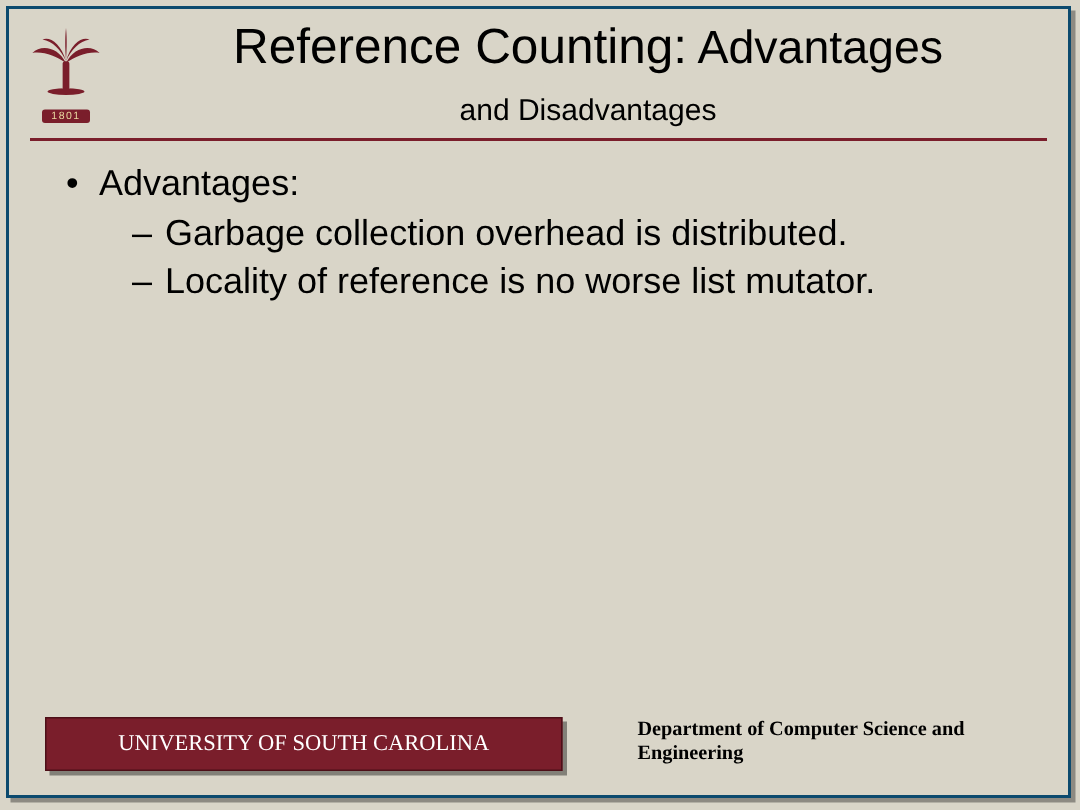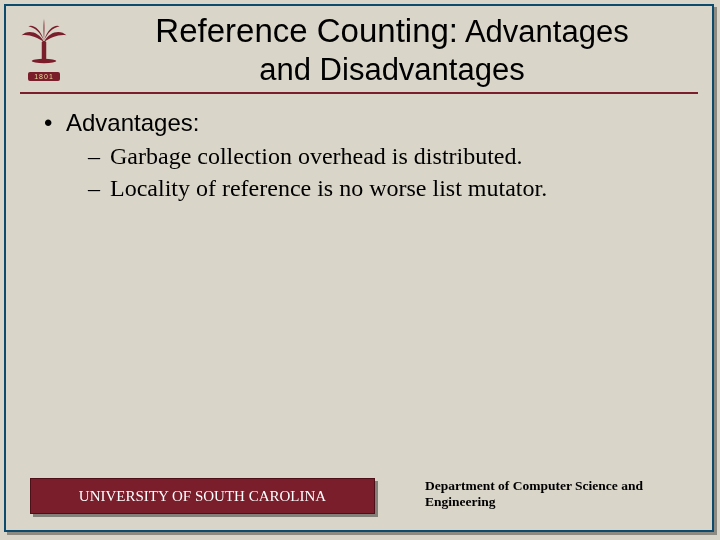--- a/index.html
+++ b/index.html
@@ -50,21 +50,21 @@
     font-size: 24px;
     color: #000;
     line-height: 1.28;
   }
   .bullet-l1 { padding-left: 22px; position: relative; margin-bottom: 2px; }
   .bullet-l1::before {
     content: "•";
     position: absolute; left: 0; top: 0;
     font-size: 24px;
   }
-  .bullet-l2 { padding-left: 66px; position: relative; margin-bottom: 2px; font-family: Liberation Serif, serif; }
+  .bullet-l2 { padding-left: 66px; position: relative; margin-bottom: 2px; }
   .bullet-l2::before {
     content: "–";
     position: absolute; left: 44px; top: 0;
   }
   .footer {
     position: absolute;
     left: 24px; right: 14px; bottom: 16px;
     height: 36px;
     display: flex;
     gap: 32px;
@@ -107,21 +107,21 @@
           <path d="M50 46 C48 22 50 10 50 8 C50 10 52 22 50 46 Z"></path>
           <ellipse cx="50" cy="84" rx="22" ry="4"></ellipse>
         </g>
       </svg>
     </span>
     <span class="logo-year">1801</span>
   </div>
 
   <div class="title">
     <span>Reference Counting:</span><span style="font-size:31px"> Advantages</span><br>
-    <span style="font-size:31px">and Disadvantages</span>
+    <span style="font-size:20px">and Disadvantages</span>
   </div>
   <div class="title-underline"></div>
 
   <div class="content">
     <div class="bullet-l1">
       <span>Advantages:</span>
     </div>
     <div class="bullet-l2">
       <span>Garbage collection overhead is distributed.</span>
     </div>

